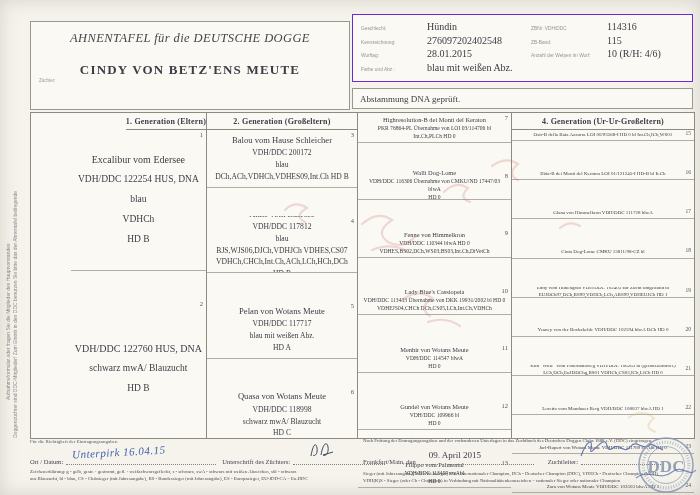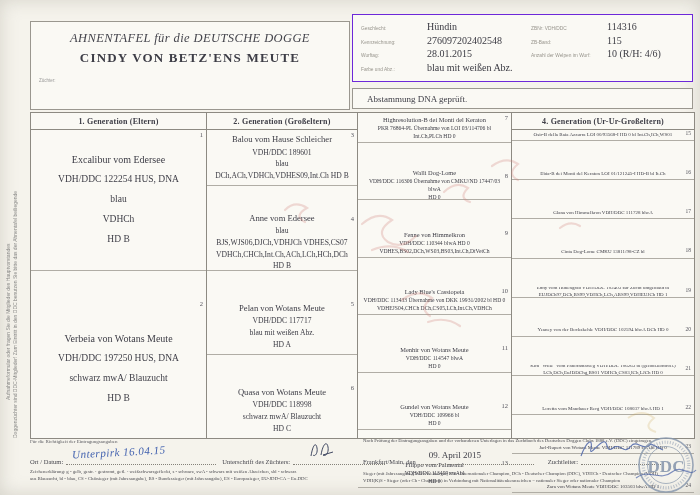--- a/index.html
+++ b/index.html
@@ -7,45 +7,45 @@
         font-family:"Liberation Serif", serif;color:#3d3d46;
         box-shadow:inset 0 0 18px rgba(120,115,100,.25);}
   
   .side-line{position:absolute;white-space:nowrap;font-family:"Liberation Sans",sans-serif;
         font-size:5px;color:#8a8a88;transform:rotate(-90deg);transform-origin:0 0;}
   
   .hdr-box{position:absolute;left:30px;top:21px;width:318px;height:87px;
         border:1px solid #9a978f;background:#faf9f4;}
   .hdr-title{margin-top:9px;text-align:center;font-style:italic;font-size:12.5px;
         letter-spacing:.4px;color:#44444c;}
-  .hdr-name{margin-top:4px;text-align:center;font-weight:bold;font-size:13px;letter-spacing:1.2px;}
+  .hdr-name{margin-top:16px;text-align:center;font-weight:bold;font-size:13px;letter-spacing:1.2px;}
   .breeder{position:absolute;left:8px;top:52px;width:300px;display:flex;}
   .breeder-label{font-family:"Liberation Sans",sans-serif;font-size:4.5px;color:#999;
         margin-top:4px;width:52px;}
   .breeder-text{font-size:9.5px;line-height:1.45;}
   
   .info-box{position:absolute;left:352px;top:14px;width:339px;height:66px;
         border:1px solid #6d28d9;background:#faf9f4;}
   .info-col{position:absolute;top:6px;}
   .info-col.lft{left:8px;width:220px;}
   .info-col.rgt{left:178px;width:158px;}
   .info-row{display:flex;align-items:baseline;height:13.5px;}
   .info-label{font-family:"Liberation Sans",sans-serif;font-size:4.8px;color:#97948c;width:66px;flex:none;}
   .info-col.rgt .info-label{width:76px;}
   .info-value{font-size:10px;color:#3a3a42;white-space:nowrap;}
   .dna-box{position:absolute;left:352px;top:88px;width:339px;height:19px;
         border:1px solid #9a978f;background:#faf9f4;display:flex;align-items:center;}
-  .dna-box span{font-size:9px;margin-left:14px;}
+  .dna-box span{font-size:9px;margin-left:7px;}
   
   .ped{position:absolute;left:30px;top:112px;width:663px;height:325px;
         border:1px solid #8d8a82;display:flex;background:#faf9f4;}
   .ped-col{display:flex;flex-direction:column;}
   .ped-col{border-right:1px solid #8d8a82;}
   .ped-col:last-child{border-right:none;}
-  .c1{width:175px;} .c2{width:150px;} .c3{width:153px;} .c4{flex:1;}
+  .c1{width:175px;align-items:flex-end;} .c2{width:150px;} .c3{width:153px;} .c4{flex:1;}
   .ped-head{height:16px;flex:none;border-bottom:1px solid #8d8a82;display:flex;
         align-items:center;justify-content:center;font-weight:bold;font-size:8px;letter-spacing:.2px;}
   .ped-body{flex:1;display:flex;flex-direction:column;gap:28px;}
   .ped-cell{position:relative;flex:1;border-bottom:1px solid #b0ada5;display:flex;
         align-items:center;justify-content:center;padding:1px 4px;text-align:center;overflow:hidden;}
   .ped-body .ped-cell:last-child{border-bottom:none;}
   .cell-num{position:absolute;top:1px;right:3px;font-size:6.5px;color:#55555e;}
   .gc4 .cell-num{top:0;font-size:5.5px;}
   .cell-lines{width:100%;}
   .gc1 .cell-line{font-size:9.5px;line-height:2.1;}
@@ -136,44 +136,44 @@
               <div class="cell-line">Excalibur vom Edersee</div>
               <div class="cell-line">VDH/DDC 122254  HUS, DNA</div>
               <div class="cell-line">blau</div>
               <div class="cell-line">VDHCh</div>
               <div class="cell-line">HD B</div>
             </div>
           </div>
           <div class="ped-cell gc1">
             <span class="cell-num">2</span>
             <div class="cell-lines">
-              <div class="cell-line">Verbeia von Wotans Meute</div>
-              <div class="cell-line">VDH/DDC 197250  HUS, DNA</div>
+              <div class="cell-line">VDH/DDC 122760  HUS, DNA</div>
               <div class="cell-line">schwarz mwA/ Blauzucht</div>
               <div class="cell-line">HD B</div>
             </div>
           </div>
         </div>
     </div>
     <div class="ped-col c2">
       <div class="ped-head">2. Generation (Großeltern)</div>
       <div class="ped-body">
           <div class="ped-cell gc2">
             <span class="cell-num">3</span>
             <div class="cell-lines">
               <div class="cell-line">Balou vom Hause Schleicher</div>
-              <div class="cell-line">VDH/DDC 189601</div>
+              <div class="cell-line">VDH/DDC 200172</div>
               <div class="cell-line">blau</div>
               <div class="cell-line">DCh,ACh,VDHCh,VDHES09,Int.Ch   HD B</div>
             </div>
           </div>
           <div class="ped-cell gc2">
             <span class="cell-num">4</span>
             <div class="cell-lines">
               <div class="cell-line">Anne vom Edersee</div>
+              <div class="cell-line">VDH/DDC 117812</div>
               <div class="cell-line">blau</div>
               <div class="cell-line">BJS,WJS06,DJCh,VDHJCh VDHES,CS07</div>
               <div class="cell-line">VDHCh,CHCh,Int.Ch,ACh,LCh,HCh,DCh   HD B</div>
             </div>
           </div>
           <div class="ped-cell gc2">
             <span class="cell-num">5</span>
             <div class="cell-lines">
               <div class="cell-line">Pelan von Wotans Meute</div>
               <div class="cell-line">VDH/DDC 117717</div>

